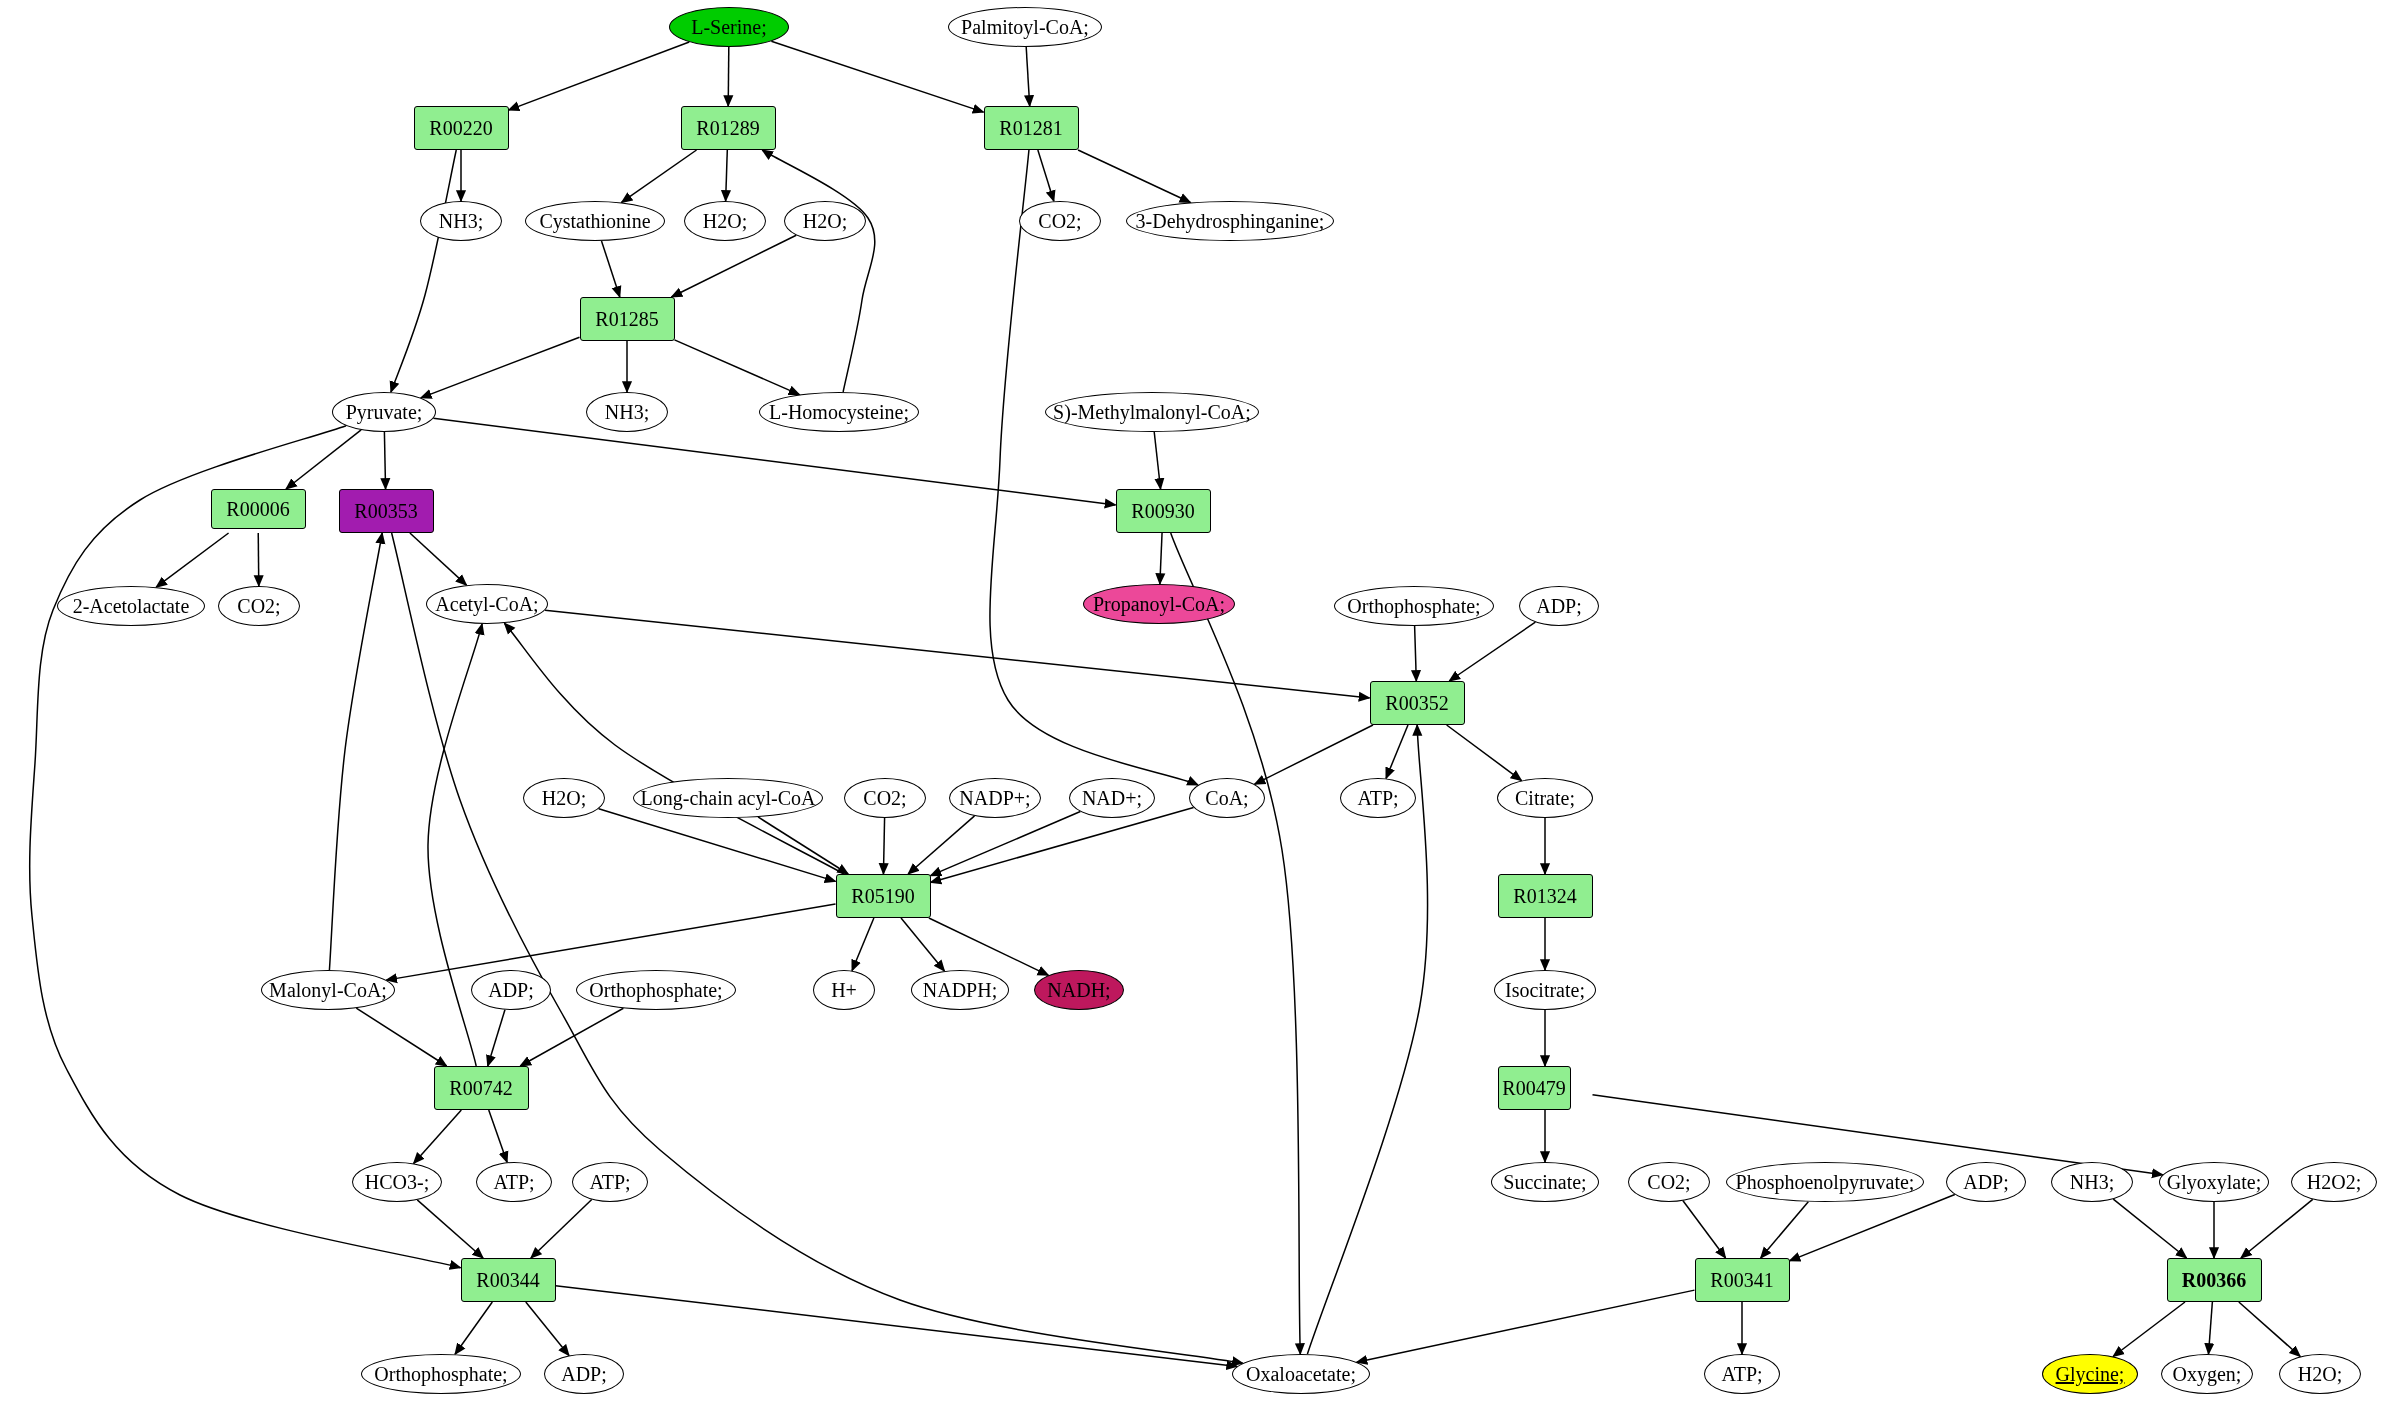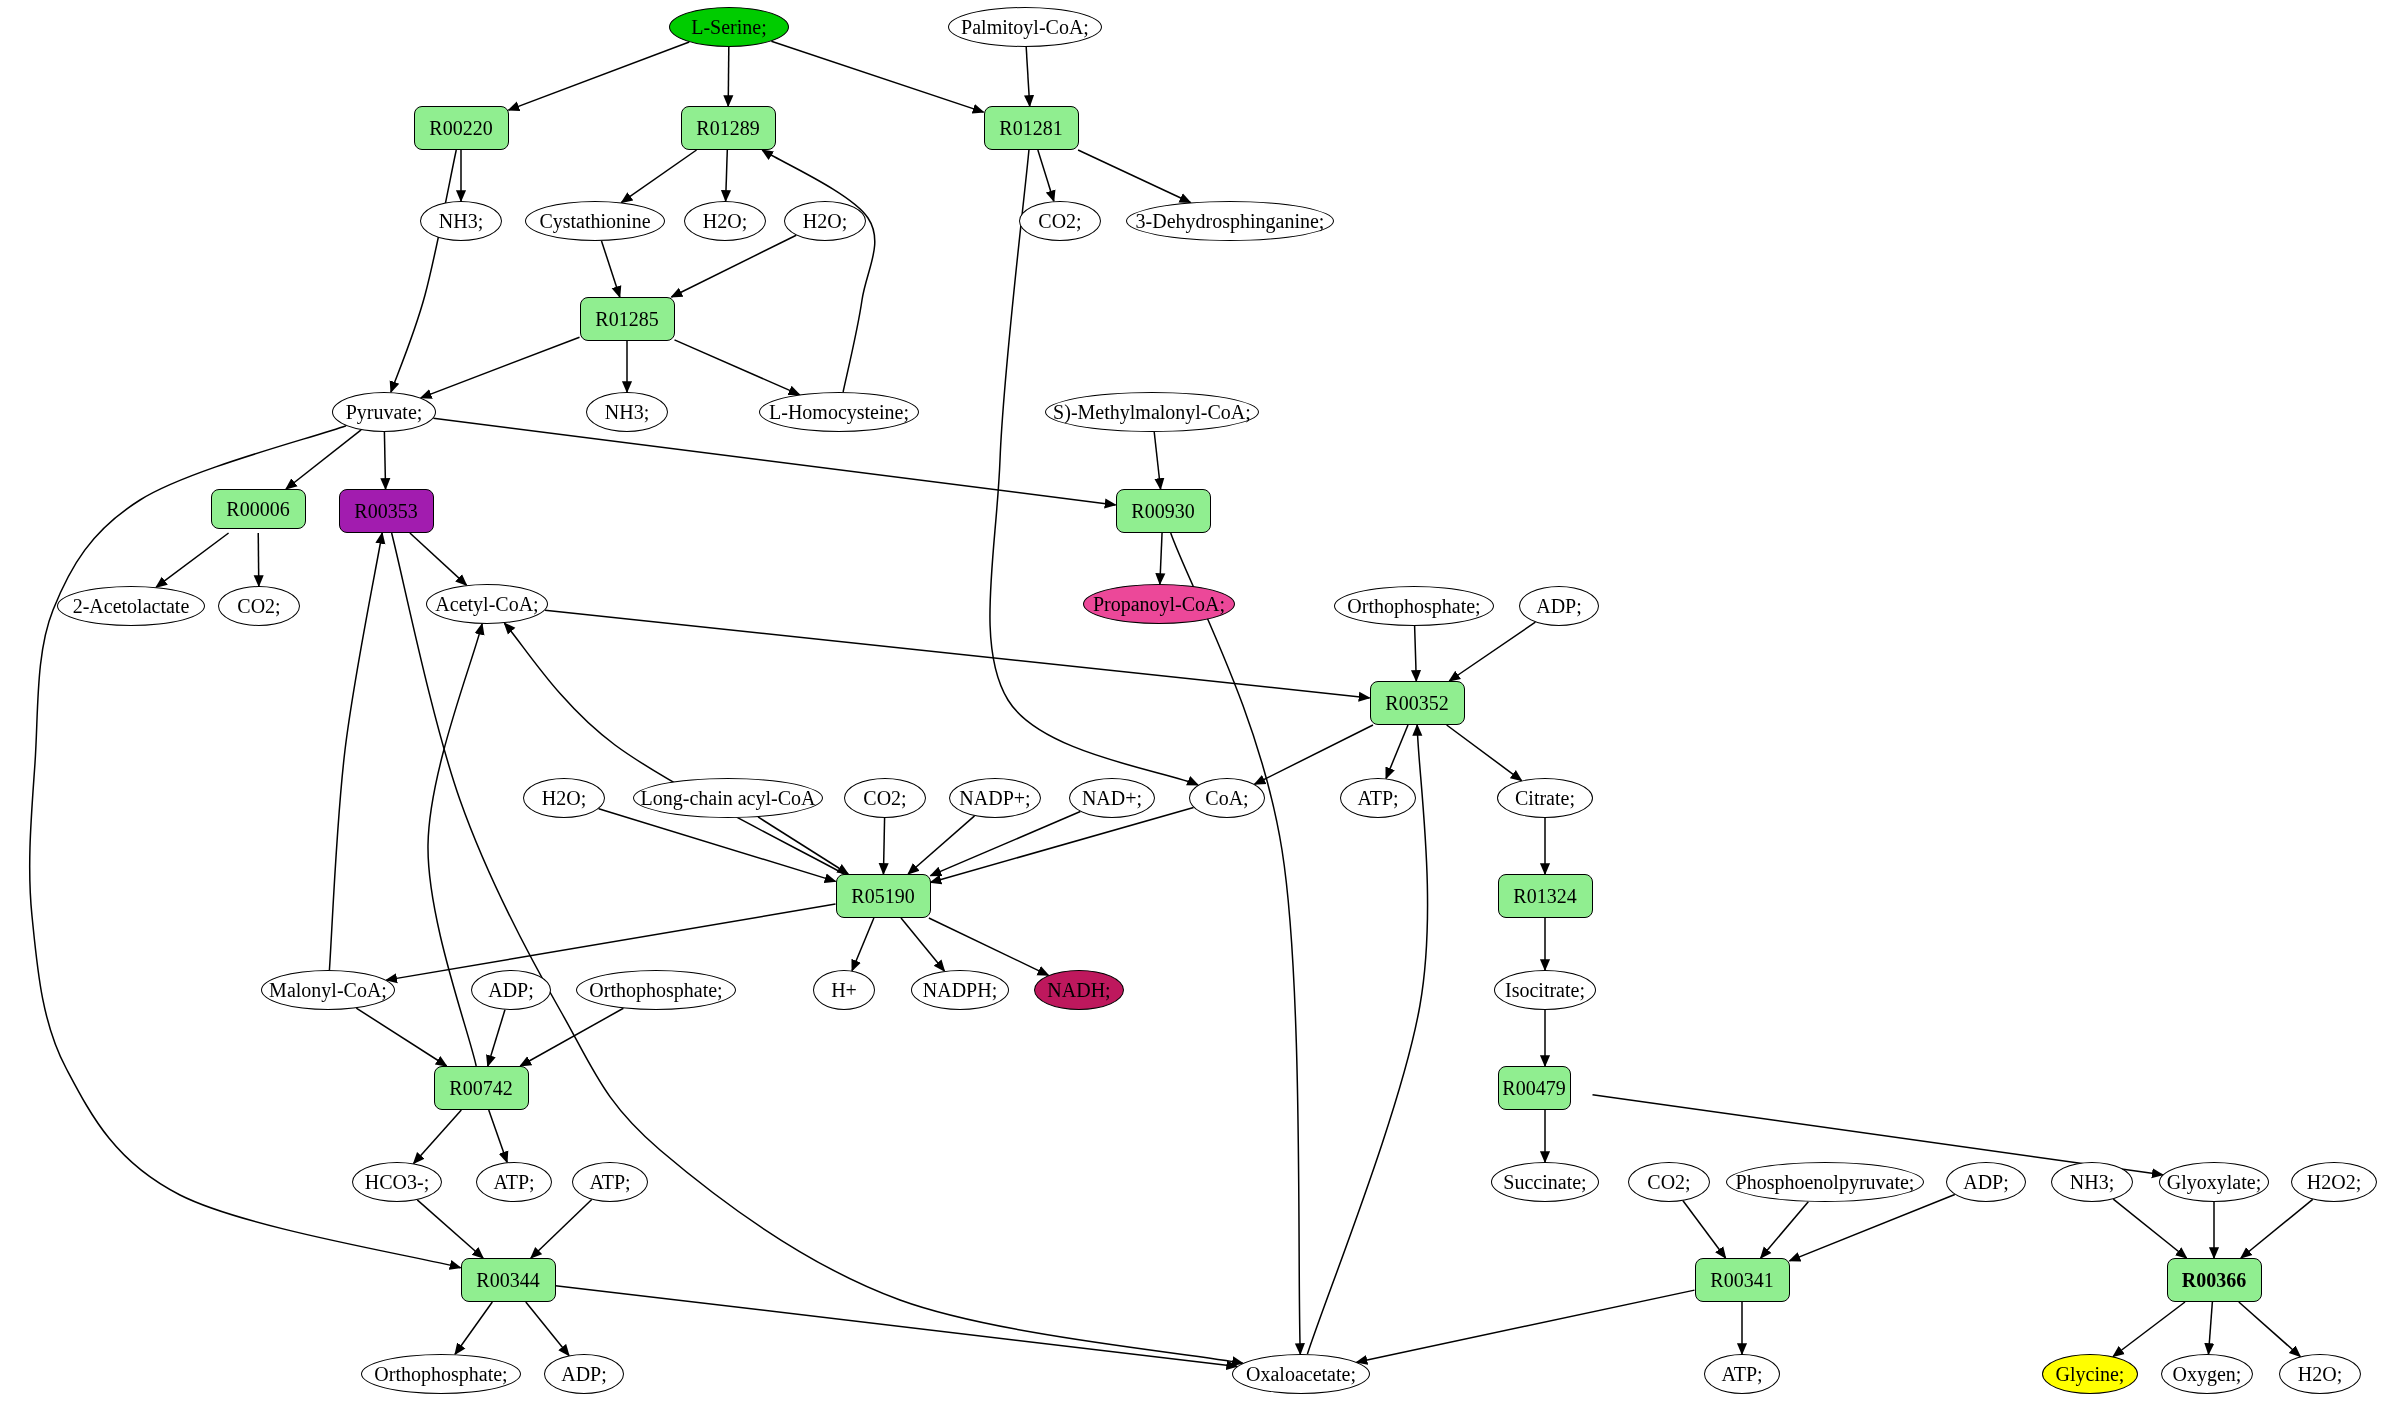--- a/index.html
+++ b/index.html
@@ -3,21 +3,21 @@
 <meta charset="utf-8">
 <style>
   html,body{margin:0;padding:0;background:#ffffff;}
   #canvas{position:relative;background:#ffffff;font-family:"Liberation Serif","DejaVu Serif",serif;}
   #edge-layer{position:absolute;left:0;top:0;}
   .edge{fill:none;stroke:#000;stroke-width:1.5;}
   .node{position:absolute;display:flex;align-items:center;justify-content:center;
         box-sizing:border-box;border:1.5px solid #000;font-size:20px;line-height:1;
         white-space:nowrap;color:#000;}
   .ellipse{border-radius:50%;}
-  .box{border-radius:8px;}
+  .box{border-radius:3px;}
 </style>
 </head>
 <body>
 
 <div id="canvas" style="width: 2392px; height: 1403px;">
   <svg id="edge-layer" xmlns="http://www.w3.org/2000/svg" width="2392" height="1403">
     <defs>
       <marker id="arrow" viewBox="0 0 10 10" refX="9" refY="5" markerWidth="8" markerHeight="8" orient="auto">
         <path d="M0,0.8 L10,5 L0,9.2 Z" fill="#000"></path>
       </marker>
@@ -152,16 +152,16 @@
     <div class="node ellipse" style="left: 2051px; top: 1162px; width: 82px; height: 40px; background: rgb(255, 255, 255);">NH3;</div>
     <div class="node ellipse" style="left: 2159px; top: 1162px; width: 110px; height: 40px; background: rgb(255, 255, 255);">Glyoxylate;</div>
     <div class="node ellipse" style="left: 2291px; top: 1162px; width: 86px; height: 40px; background: rgb(255, 255, 255);">H2O2;</div>
     <div class="node box" style="left: 460.5px; top: 1258px; width: 95px; height: 44px; background: rgb(144, 238, 144);">R00344</div>
     <div class="node box" style="left: 1694.5px; top: 1258px; width: 95px; height: 44px; background: rgb(144, 238, 144);">R00341</div>
     <div class="node box" style="left: 2166.5px; top: 1258px; width: 95px; height: 44px; background: rgb(144, 238, 144); font-weight: bold;">R00366</div>
     <div class="node ellipse" style="left: 361px; top: 1354px; width: 160px; height: 40px; background: rgb(255, 255, 255);">Orthophosphate;</div>
     <div class="node ellipse" style="left: 544px; top: 1354px; width: 80px; height: 40px; background: rgb(255, 255, 255);">ADP;</div>
     <div class="node ellipse" style="left: 1232px; top: 1354px; width: 138px; height: 40px; background: rgb(255, 255, 255);">Oxaloacetate;</div>
     <div class="node ellipse" style="left: 1704px; top: 1354px; width: 76px; height: 40px; background: rgb(255, 255, 255);">ATP;</div>
-    <div class="node ellipse" style="left: 2042px; top: 1354px; width: 96px; height: 40px; background: rgb(255, 255, 0);">Glycine;</div>
+    <div class="node ellipse" style="left: 2042px; top: 1354px; width: 96px; height: 40px; background: rgb(255, 255, 0); text-decoration: underline;">Glycine;</div>
     <div class="node ellipse" style="left: 2161px; top: 1354px; width: 92px; height: 40px; background: rgb(255, 255, 255);">Oxygen;</div>
     <div class="node ellipse" style="left: 2279px; top: 1354px; width: 82px; height: 40px; background: rgb(255, 255, 255);">H2O;</div>
   </div>
 
 </body></html>

